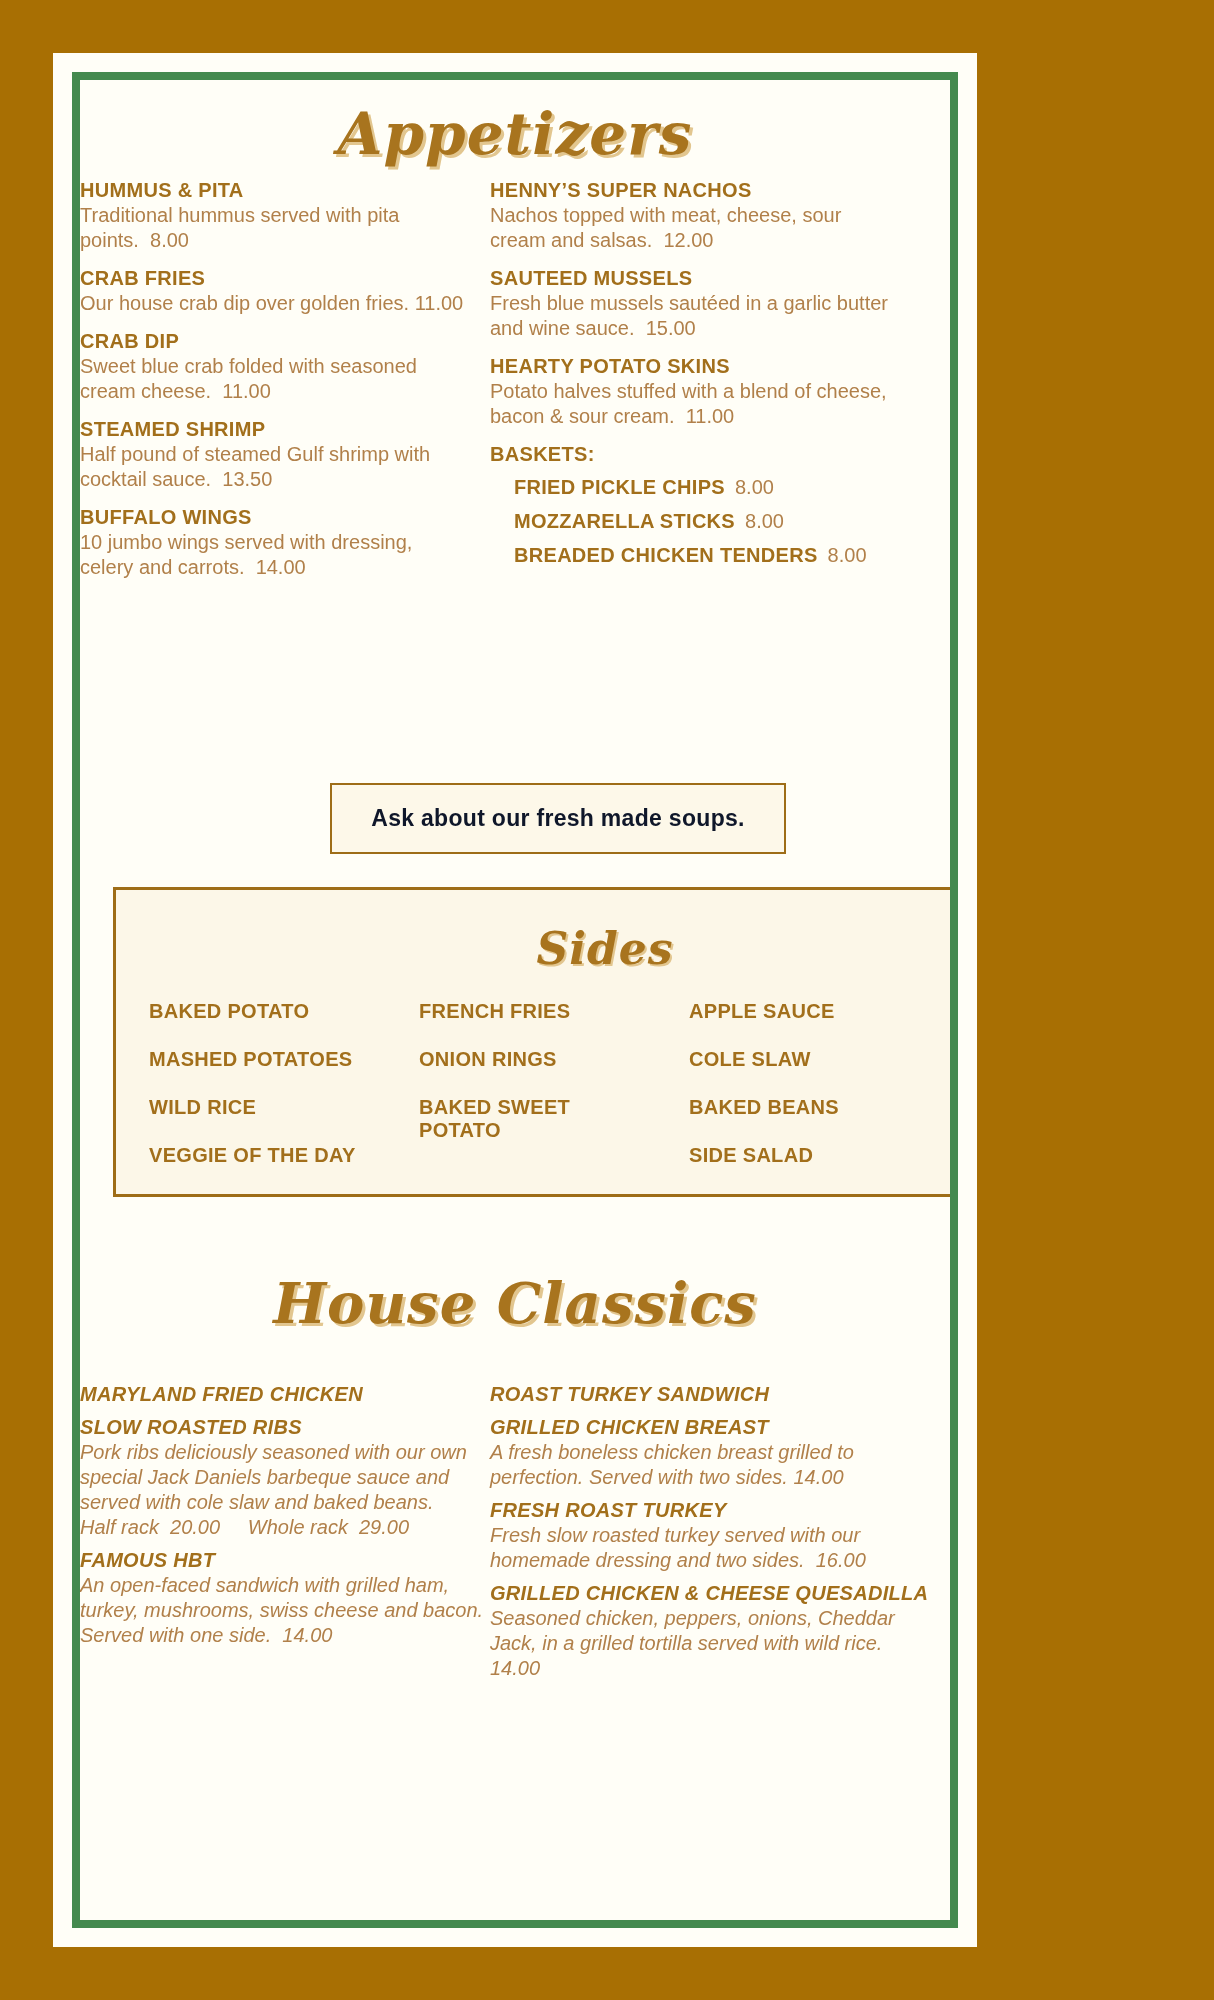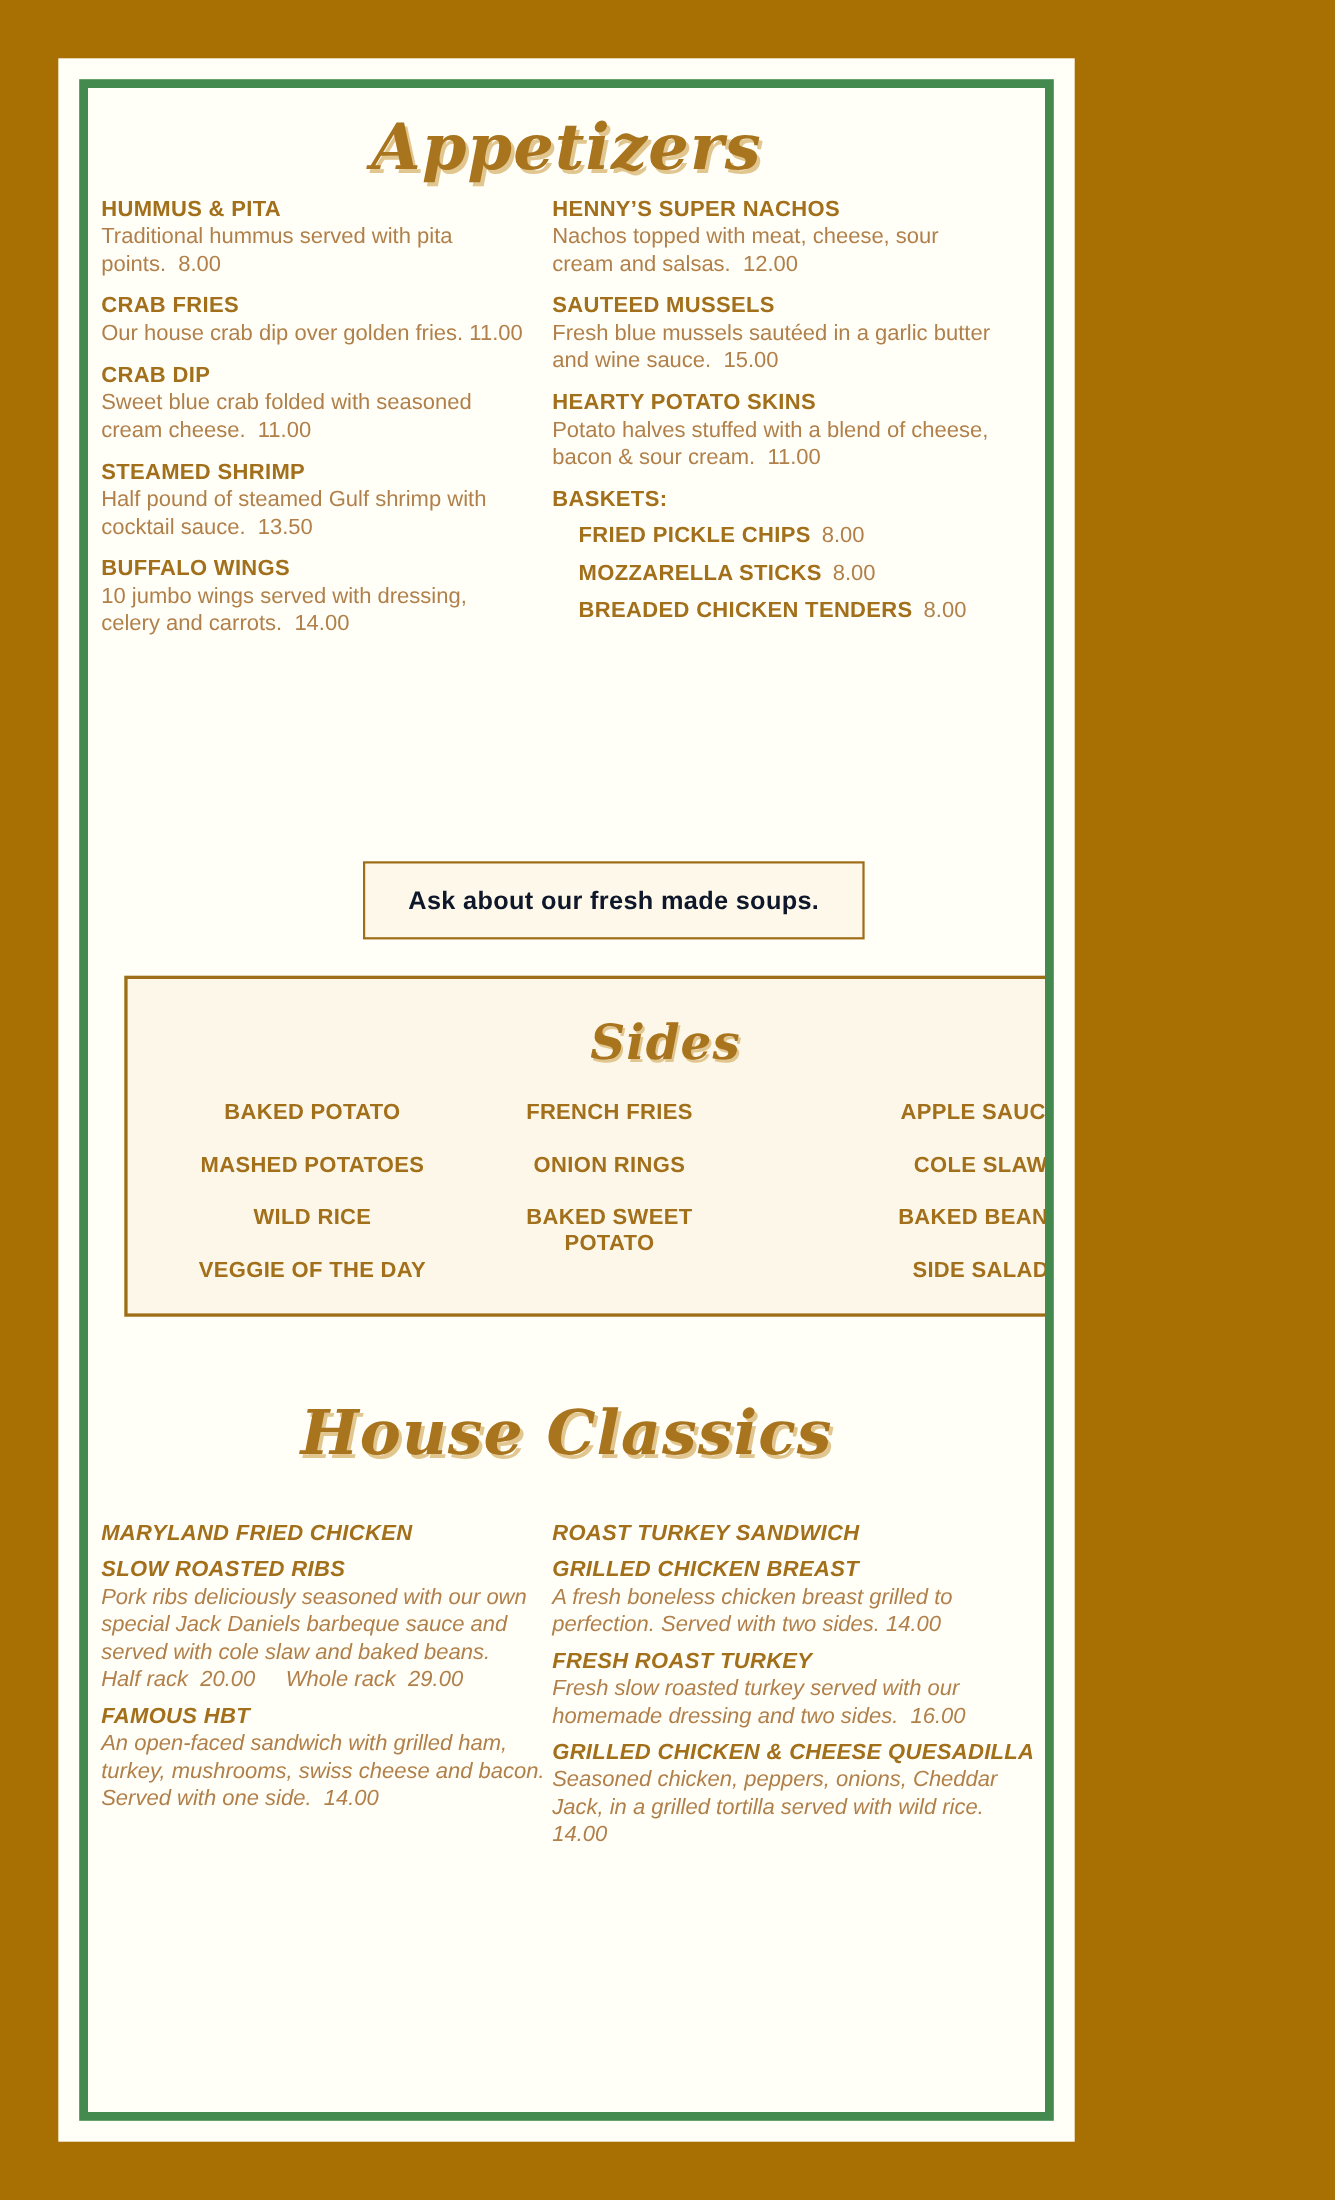--- a/index.html
+++ b/index.html
@@ -26,21 +26,21 @@
     font-family:"DejaVu Serif",serif;
     font-style:italic;font-weight:bold;
     color:#a8741e;
     text-shadow:3px 3px 0 #e2c68f;
     letter-spacing:1px;
   }
   .h-appetizers{font-size:58px;line-height:60px;margin-top:24px;}
   .h-classics{font-size:56px;line-height:62px;margin-top:75px;}
   .h-sides{font-size:44px;line-height:54px;margin-top:32px;text-shadow:2px 2px 0 #e2c68f;}
 
-  .menu-cols{display:flex;margin-top:14px;padding-left:12px;}
+  .menu-cols{display:flex;margin-top:14px;}
   .col-l{width:410px;flex:none;}
   .col-r{flex:1;min-width:0;}
 
   .item{margin-bottom:13px;}
   .classic .item{margin-bottom:8px;font-style:italic;}
   .t{
     font-weight:bold;font-size:20px;line-height:25px;
     color:#a26f1b;letter-spacing:0.3px;
   }
   .d{
@@ -63,21 +63,21 @@
   }
 
   .sides-box{
     margin:33px 0 0 33px;width:984px;box-sizing:border-box;
     border:3px solid #9e6d17;
     background:#fcf7e8;
     padding-bottom:2px;
   }
   .sides-grid{
     display:grid;grid-template-columns:270px 270px 1fr;
-    padding-left:33px;margin-top:24px;text-align:center;
+    padding-left:33px;margin-top:24px;
   }
   .side{
     font-weight:bold;font-size:20px;line-height:23px;
     color:#a26f1b;letter-spacing:0.3px;
     margin-bottom:25px;white-space:pre-wrap;
   }
 
   .classic{margin-top:48px;}
 </style>
 </head>

